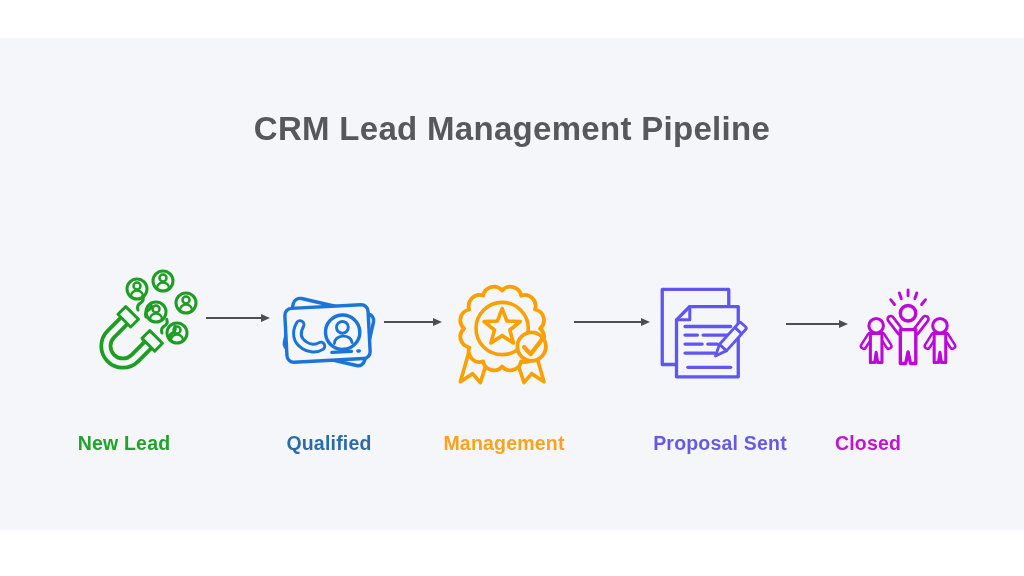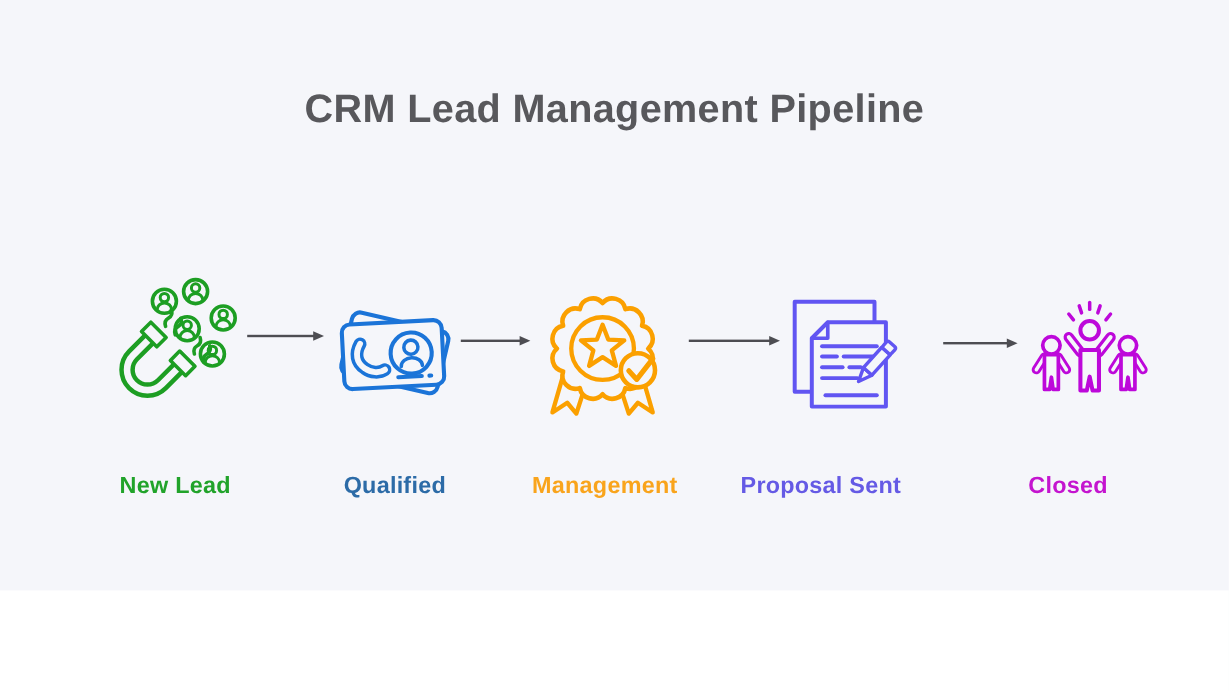--- a/index.html
+++ b/index.html
@@ -1,31 +1,31 @@
 <!DOCTYPE html>
 <html><head>
 <meta charset="utf-8">
 <style>
   html,body{margin:0;padding:0;}
   body{font-family:"Liberation Sans","DejaVu Sans",sans-serif;}
   .canvas{position:relative;width:1024px;height:492px;overflow:hidden;
-          background:var(--c,#f5f6fa);}
+          background:var(--c,#f5f6fa);margin-top:38px;}
   .page-title{position:absolute;left:0;top:72px;width:100%;text-align:center;
           font-size:33px;font-weight:700;letter-spacing:.3px;color:var(--c,#58585c);}
   .stage{display:contents;color:var(--c,#333);}
   .icon{position:absolute;display:block;color:inherit;}
   .icon-magnet{left:86px;top:228px;width:120px;height:120px;}
   .icon-cards{left:270px;top:247px;width:118px;height:98px;}
   .icon-badge{left:448px;top:243px;width:114px;height:114px;}
   .icon-doc{left:648px;top:241px;width:114px;height:114px;}
   .icon-people{left:852px;top:250px;width:116px;height:92px;}
   .stage-label{position:absolute;top:394px;transform:translateX(-50%);
           white-space:nowrap;font-size:19.5px;font-weight:700;letter-spacing:.2px;
           color:var(--c,#333);}
-  .lbl-1{left:146px;} .lbl-2{left:329px;} .lbl-3{left:504px;} .lbl-4{left:684px;} .lbl-5{left:890px;}
+  .lbl-1{left:124px;} .lbl-2{left:329px;} .lbl-3{left:504px;} .lbl-4{left:720px;} .lbl-5{left:868px;}
   .arrow{position:absolute;height:2px;color:var(--c,#4d4d52);}
   .arrow::before{content:"";position:absolute;left:0;right:7px;top:0;
           border-top:2px solid currentColor;}
   .arrow::after{content:"";position:absolute;right:0;top:-3.5px;width:0;height:0;
           border-left:9px solid currentColor;border-top:4.5px solid transparent;
           border-bottom:4.5px solid transparent;}
   .arrow-1{left:206px;top:279px;width:64px;}
   .arrow-2{left:384px;top:283px;width:58px;}
   .arrow-3{left:574px;top:283px;width:76px;}
   .arrow-4{left:786px;top:285px;width:62px;}

